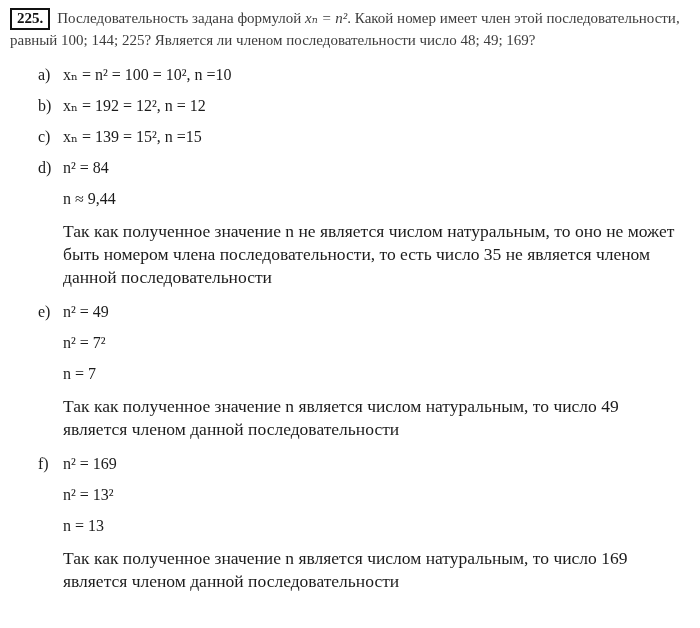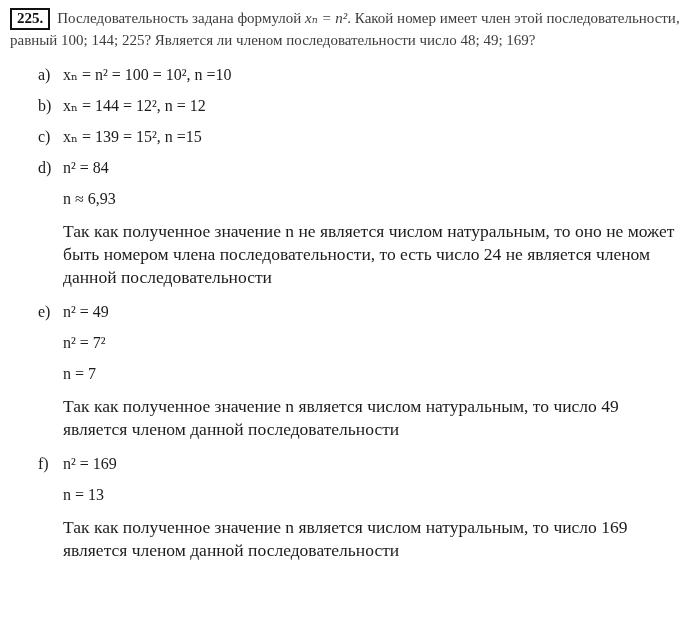--- a/index.html
+++ b/index.html
@@ -76,57 +76,60 @@
   <div class="solution">
 
     <div>
       <div class="item-line">
         <span class="item-label">a)</span><span>xₙ = n² = 100 = 10², n =10</span>
       </div>
     </div>
 
     <div>
       <div class="item-line">
-        <span class="item-label">b)</span><span>xₙ = 144 = 12², n = 12</span>
+        <span class="item-label">b)</span><span>xₙ = 192 = 12², n = 12</span>
       </div>
     </div>
 
     <div>
       <div class="item-line">
         <span class="item-label">c)</span><span>xₙ = 139 = 15², n =15</span>
       </div>
     </div>
 
     <div>
       <div class="item-line">
         <span class="item-label">d)</span><span>n² = 84</span>
       </div>
       <div class="item-line cont">
-        <span>n ≈ 6,93</span>
+        <span>n ≈ 9,44</span>
       </div>
-      <p class="note">Так как полученное значение n не является числом натуральным, то оно не может быть номером члена последовательности, то есть число 24 не является членом данной последовательности</p>
+      <p class="note">Так как полученное значение n не является числом натуральным, то оно не может быть номером члена последовательности, то есть число 35 не является членом данной последовательности</p>
     </div>
 
     <div>
       <div class="item-line">
         <span class="item-label">e)</span><span>n² = 49</span>
       </div>
       <div class="item-line cont">
         <span>n² = 7²</span>
       </div>
       <div class="item-line cont">
         <span>n = 7</span>
       </div>
       <p class="note">Так как полученное значение n является числом натуральным, то число 49 является членом данной последовательности</p>
     </div>
 
     <div>
       <div class="item-line">
         <span class="item-label">f)</span><span>n² = 169</span>
       </div>
       <div class="item-line cont">
+        <span>n² = 13²</span>
+      </div>
+      <div class="item-line cont">
         <span>n = 13</span>
       </div>
       <p class="note">Так как полученное значение n является числом натуральным, то число 169 является членом данной последовательности</p>
     </div>
 
   </div>
 </div>
 
 </body></html>

